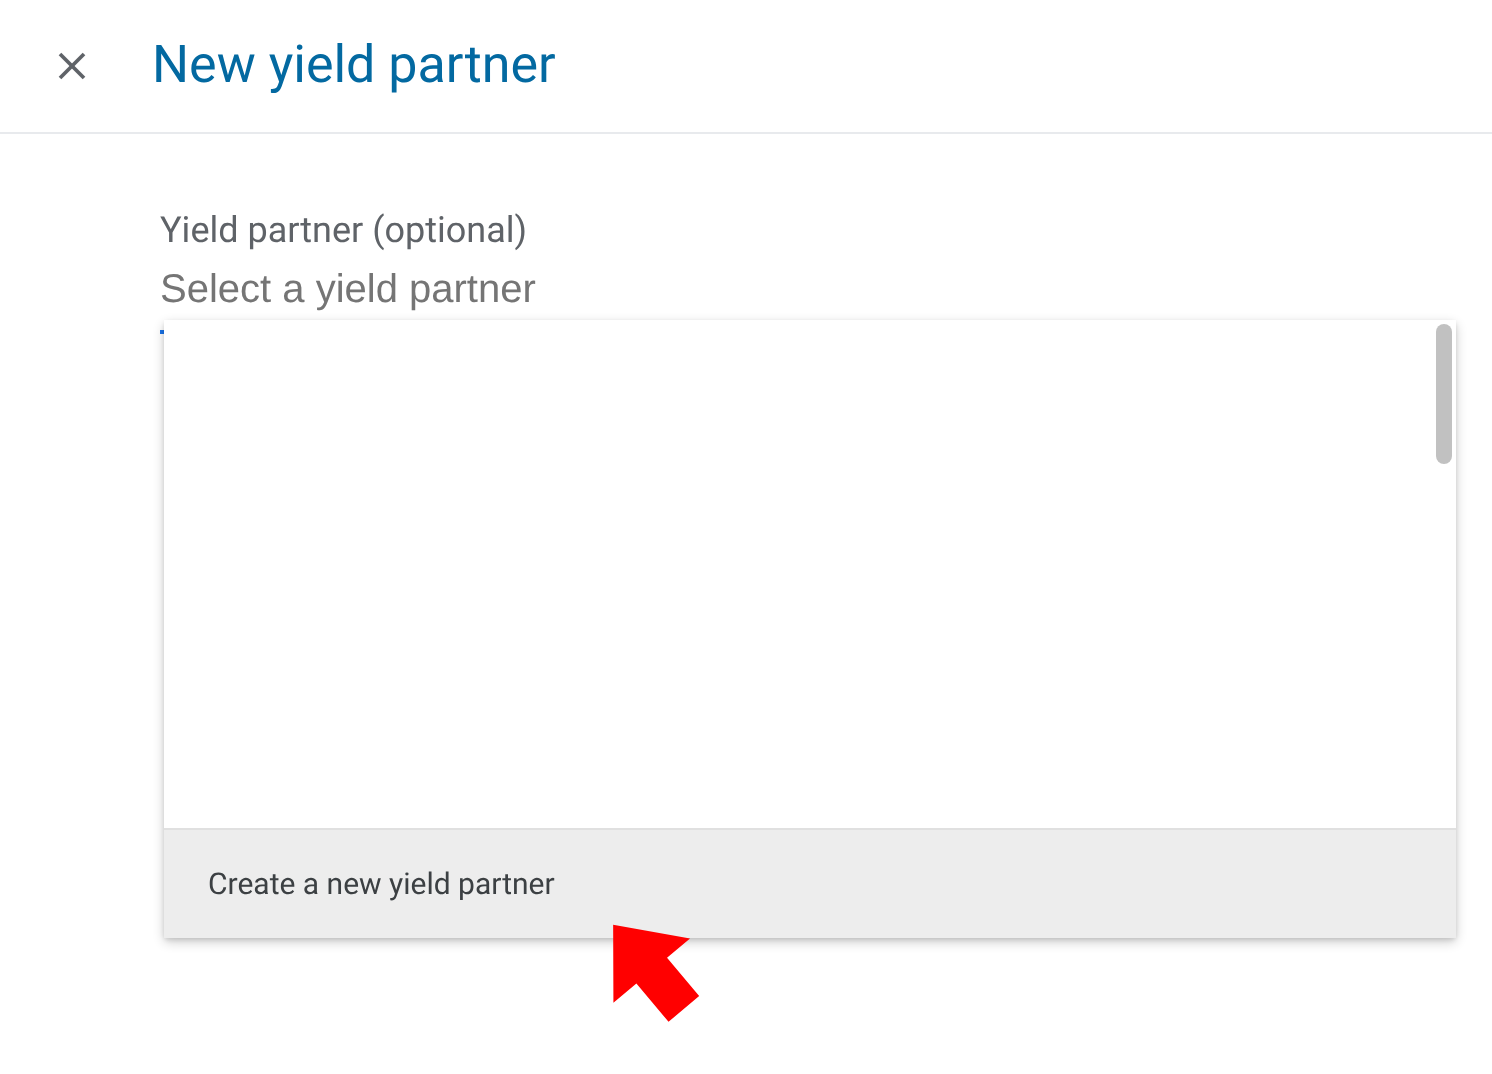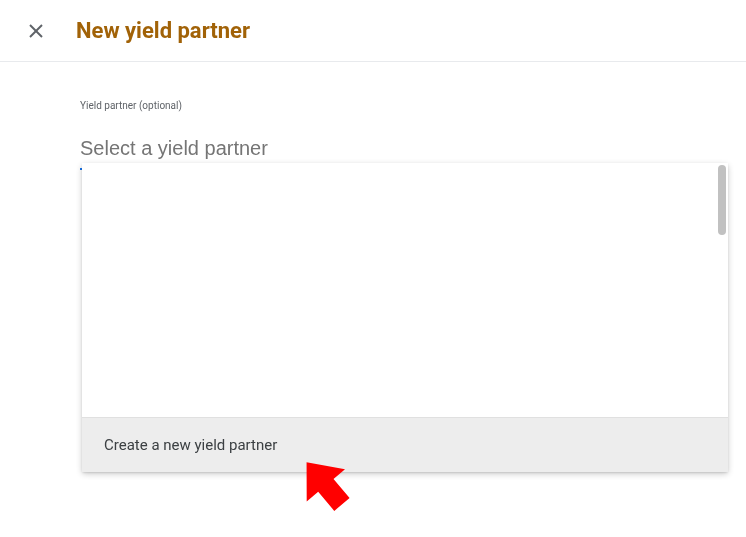--- a/index.html
+++ b/index.html
@@ -29,31 +29,31 @@
       color: #5f6368;
       display: flex;
       align-items: center;
       justify-content: center;
     }
     .close-icon svg {
       width: 18px;
       height: 18px;
     }
     .page-title {
-      font-size: 22px;
-      font-weight: 700;
-      color: #a16207;
+      font-size: 26px;
+      font-weight: 400;
+      color: #0369a1;
     }
     .content {
       padding: 38px 0 0 80px;
     }
     .field-label {
-      font-size: 10px;
+      font-size: 18px;
       color: #5f6368;
-      margin-bottom: 24px;
+      margin-bottom: 6px;
     }
     .field-wrapper {
       position: relative;
       width: 648px;
     }
     .select-input {
       width: 100%;
       font-size: 20px;
       color: #80868b;
       padding: 2px 0 8px 0;

